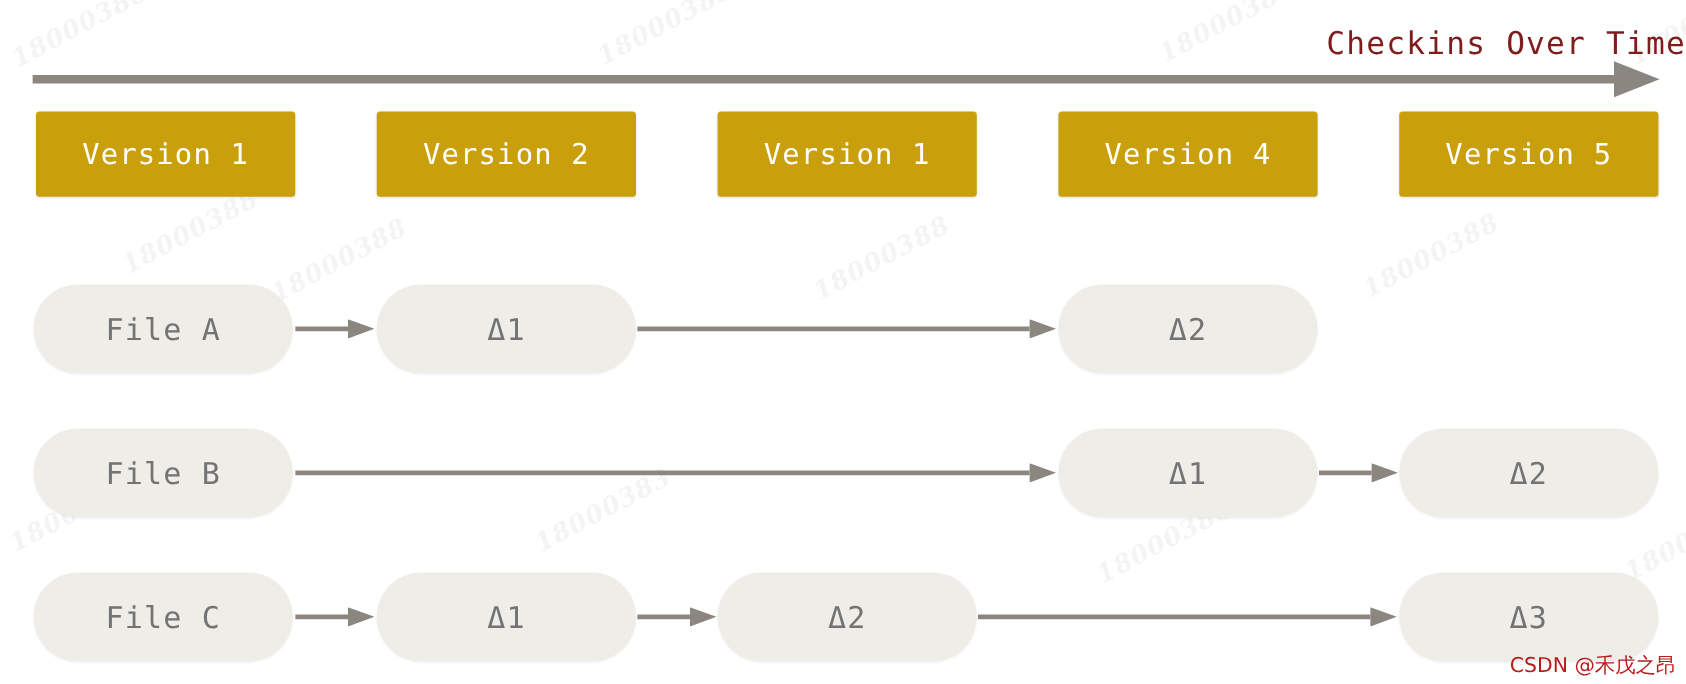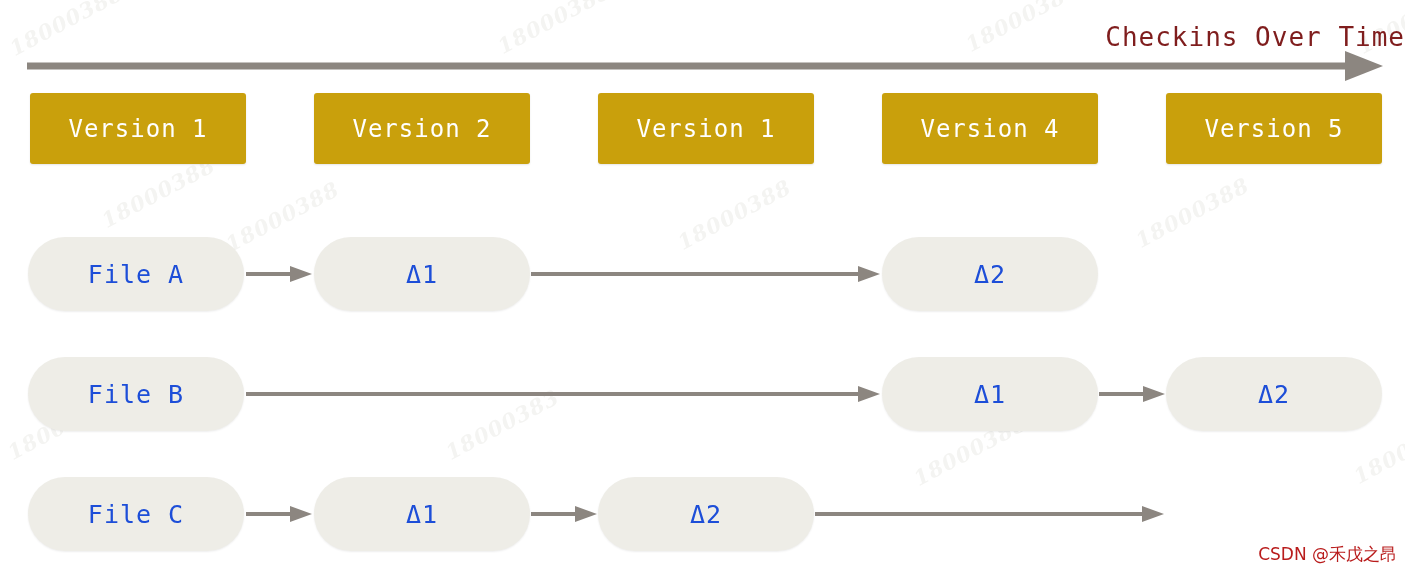--- a/index.html
+++ b/index.html
@@ -75,21 +75,21 @@
     width: 1405px;
     height: 74px;
   }
   .node-pill {
     position: absolute;
     top: 0;
     width: 216px;
     height: 74px;
     border-radius: 37px;
     background: #eeede7;
-    color: #1d4ed8;
+    color: #737373;
     font-size: 25px;
     letter-spacing: 1px;
     display: flex;
     align-items: center;
     justify-content: center;
     box-shadow: 0 1px 2px rgba(0,0,0,0.07);
   }
   .connector {
     position: absolute;
     top: 29px;
@@ -223,17 +223,20 @@
         </div>
         <div class="node-pill" style="left: 28px;">
           <span>File C</span>
         </div>
         <div class="node-pill" style="left: 314px;">
           <span>Δ1</span>
         </div>
         <div class="node-pill" style="left: 598px;">
           <span>Δ2</span>
         </div>
+        <div class="node-pill" style="left: 1166px;">
+          <span>Δ3</span>
+        </div>
       </div>
     </div>
 
   <div class="csdn">CSDN @禾戊之昂</div>
 </div>
 
 </body></html>

